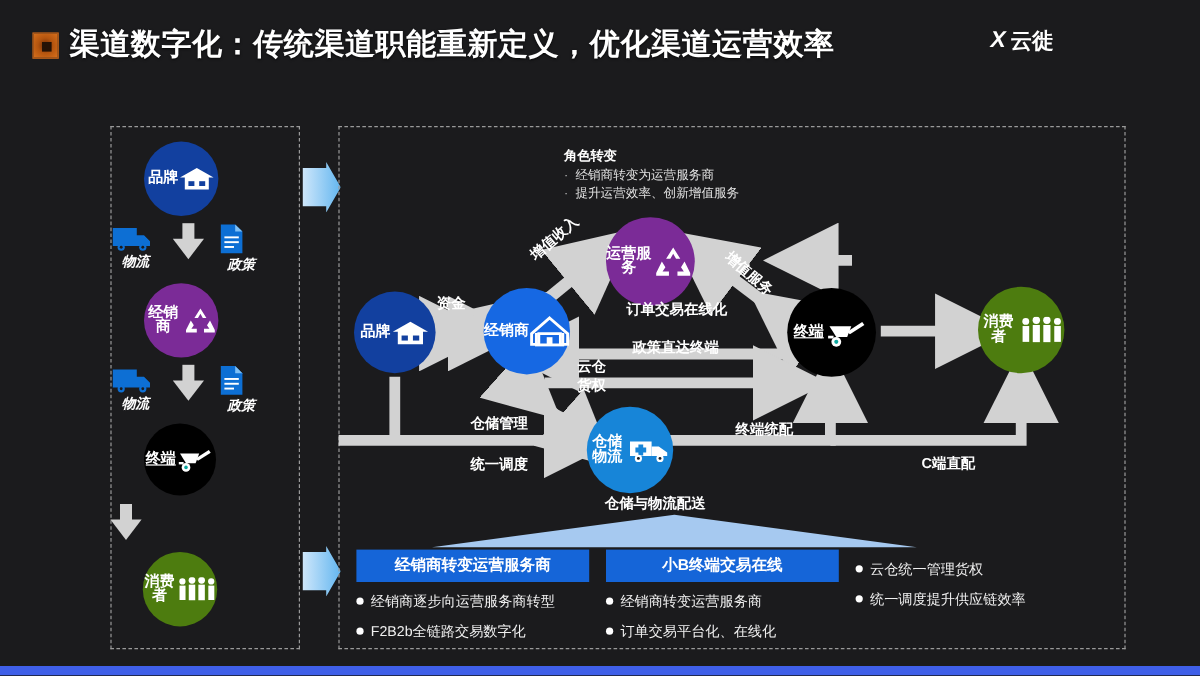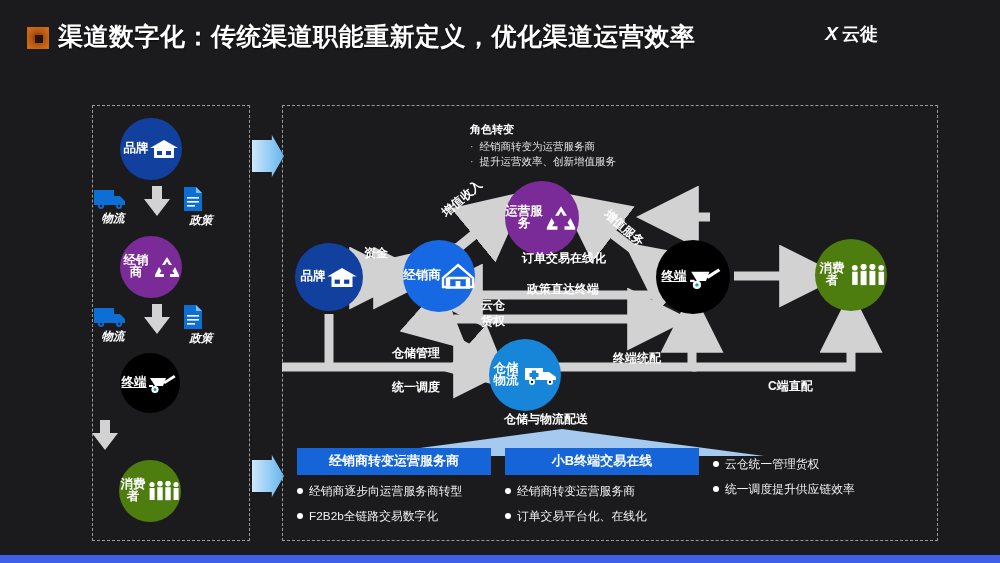--- a/index.html
+++ b/index.html
@@ -120,21 +120,21 @@
   #role-note .rn-li .b { color: #bdbdbd; }
 
   
   #bottom-tri {
     position: absolute; left: 360px; top: 429px; width: 0; height: 0;
     border-left: 202px solid transparent; border-right: 202px solid transparent;
     border-bottom: 27px solid #a6c9f0;
   }
 
   
-  .bp { position: absolute; top: 448px; width: 194px; }
+  .bp { position: absolute; top: 458px; width: 194px; }
   .bp .bp-head {
     background: #1565d8; color: #fff; font-size: 13px; font-weight: bold;
     text-align: center; padding: 4px 0 5px; white-space: nowrap;
   }
   .bp .bp-li {
     display: flex; align-items: flex-start; gap: 6px;
     font-size: 11.8px; color: #f0f0f0; margin-top: 9px; white-space: nowrap;
   }
   .bp .bp-li .dot { width: 6px; height: 6px; border-radius: 50%; background: #fff; margin-top: 4px; flex: none; }
   #bp1 { left: 297px; }

